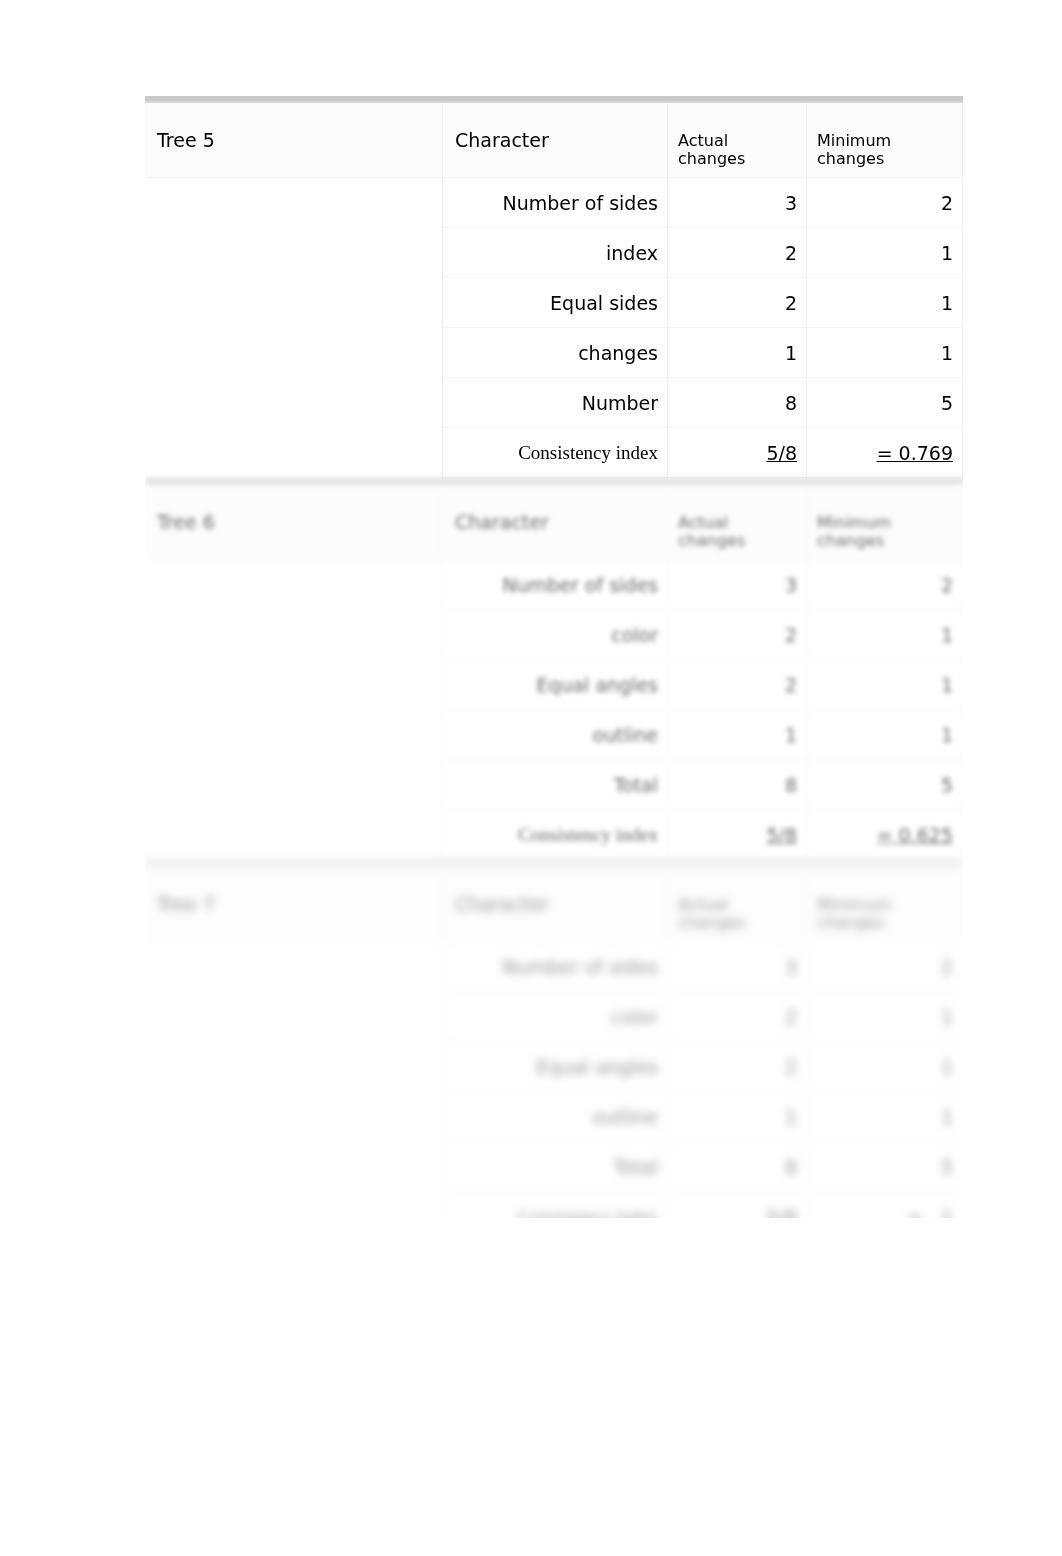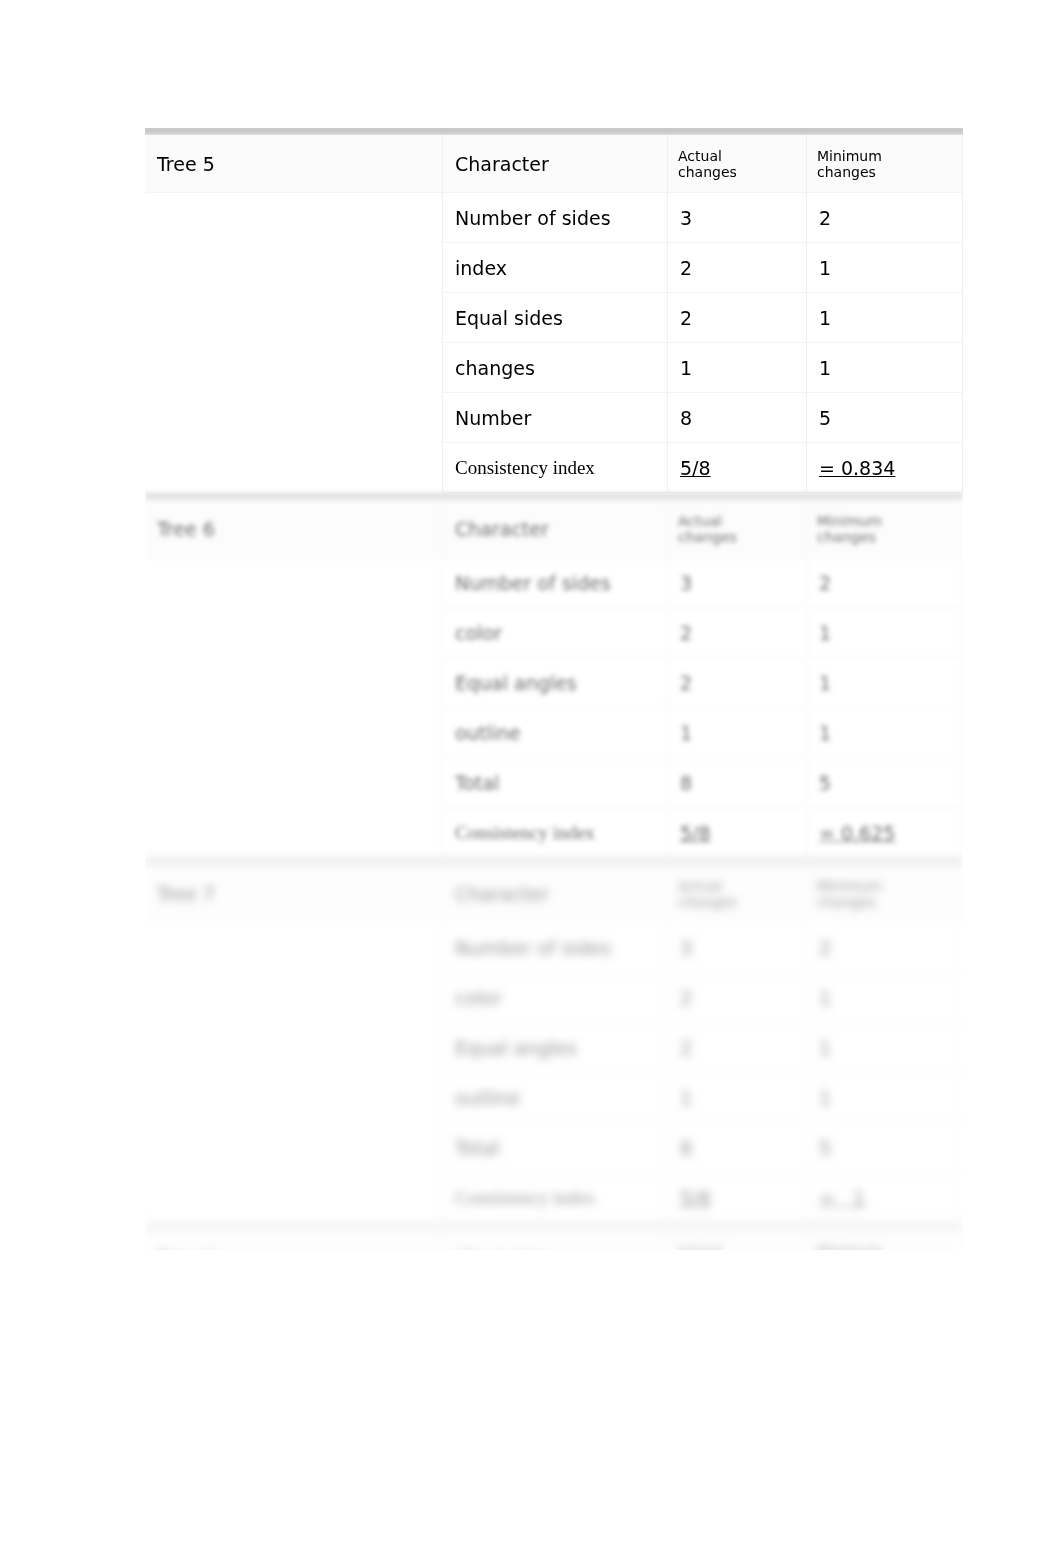--- a/index.html
+++ b/index.html
@@ -12,21 +12,21 @@
     height: 1556px;
     font-family: "DejaVu Sans", sans-serif;
     color: #000000;
     overflow: hidden;
     position: relative;
   }
 
   #page {
     position: absolute;
     left: 145px;
-    top: 128px;
+    top: 96px;
     width: 818px;
     height: 1122px;
     overflow: hidden;
   }
 
   .tree-table {
     width: 818px;
     border-collapse: collapse;
     table-layout: fixed;
     background: #ffffff;
@@ -53,27 +53,27 @@
     background: #ffffff;
     border: none;
     box-shadow: inset -1px 0 0 #f0f0f0, inset 0 -1px 0 #f3f3f3;
   }
 
   tr.header-row td {
     height: 56px;
     background: #fbfbfb;
   }
   tr.header-row td.hdr-stack {
-    font-size: 14px;
+    font-size: 16px;
     line-height: 1.14;
     white-space: pre-line;
-    padding-top: 2px;
-  }
-
-  tr.data-row td { height: 50px; }
+    padding-top: 19px;
+  }
+
+  tr.data-row td { height: 50px; text-align: right; }
 
   td.tree-label {
     font-size: 19px;
     padding-left: 12px;
   }
   td.tree-body {
     background: #ffffff;
     box-shadow: inset -1px 0 0 #f0f0f0;
   }
 
@@ -144,21 +144,21 @@
           <td class="num-cell">1</td>
         </tr>
         <tr class="data-row">
           <td class="char-cell">Number</td>
           <td class="num-cell">8</td>
           <td class="num-cell">5</td>
         </tr>
         <tr class="data-row">
           <td class="ci-label">Consistency index</td>
           <td class="ci-value">5/8</td>
-          <td class="ci-value">= 0.834</td>
+          <td class="ci-value">= 0.769</td>
         </tr>
       </tbody>
     </table>
   </div>
 
   <div class="tree-block depth-1">
     <div class="band"></div>
     <table class="tree-table tbl-outline">
       <colgroup>
           <col class="c-tree">

